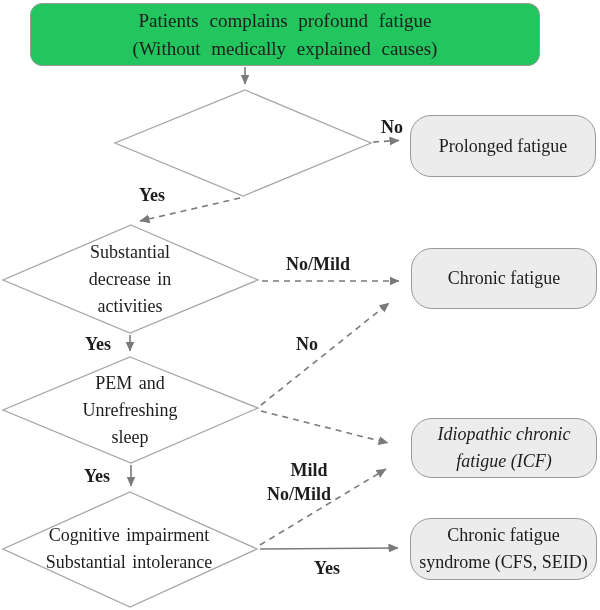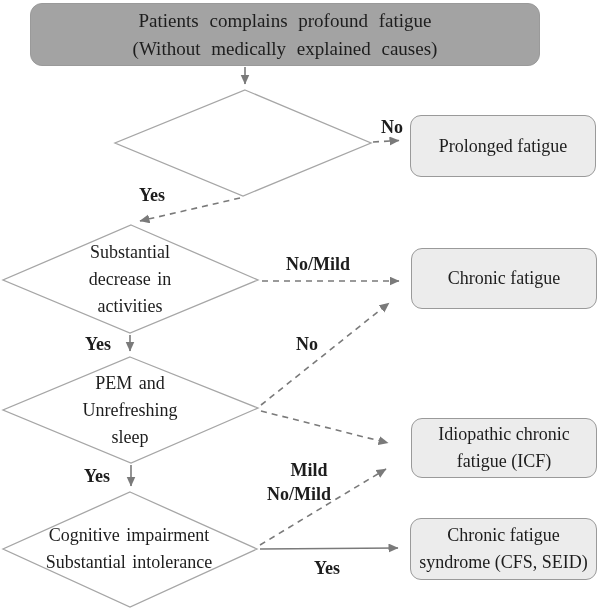--- a/index.html
+++ b/index.html
@@ -26,30 +26,30 @@
     display: flex;
     align-items: center;
     justify-content: center;
     text-align: center;
     white-space: pre-line;
     font-size: 18px;
     line-height: 1.45;
     box-sizing: border-box;
   }
   .start-box {
-    background: #a3a3a3;
+    background: #22c55e;
     border: 1.4px solid #9a9a9a;
     border-radius: 12px;
     font-size: 19px;
     word-spacing: 6px;
   }
   .outcome-box {
     background: #ececec;
     border: 1.4px solid #9a9a9a;
-    border-radius: 11px;
+    border-radius: 21px;
     line-height: 1.5;
   }
   .diamond-label {
     font-size: 18px;
     line-height: 1.5;
     word-spacing: 2px;
     background: transparent;
   }
   .edge-label {
     position: absolute;
@@ -96,21 +96,21 @@
 Unrefreshing
 sleep</div>
   <div class="node diamond-label" style="left:4px; top:227px; width:252px; height:104px;">Substantial
 decrease in
 activities</div>
   <div class="node diamond-label" style="left:4px; top:494px; width:250px; height:110px;">Cognitive impairment
 Substantial intolerance</div>
 
   <div class="node outcome-box" style="left:410px; top:115px; width:186px; height:62px;">Prolonged fatigue</div>
   <div class="node outcome-box" style="left:411px; top:248px; width:186px; height:61px;">Chronic fatigue</div>
-  <div class="node outcome-box" style="left:411px; top:418px; width:186px; height:60px;">Idiopathic chronic
+  <div class="node outcome-box" style="left:411px; top:418px; width:186px; height:60px;font-style:italic;">Idiopathic chronic
 fatigue (ICF)</div>
   <div class="node outcome-box" style="left:410px; top:518px; width:187px; height:62px;">Chronic fatigue
 syndrome (CFS, SEID)</div>
 
   <div class="edge-label" style="left:392px; top:127px;">No</div>
   <div class="edge-label" style="left:152px; top:195px;">Yes</div>
   <div class="edge-label" style="left:318px; top:264px;">No/Mild</div>
   <div class="edge-label" style="left:98px; top:344px;">Yes</div>
   <div class="edge-label" style="left:307px; top:344px;">No</div>
   <div class="edge-label" style="left:309px; top:470px;">Mild</div>

